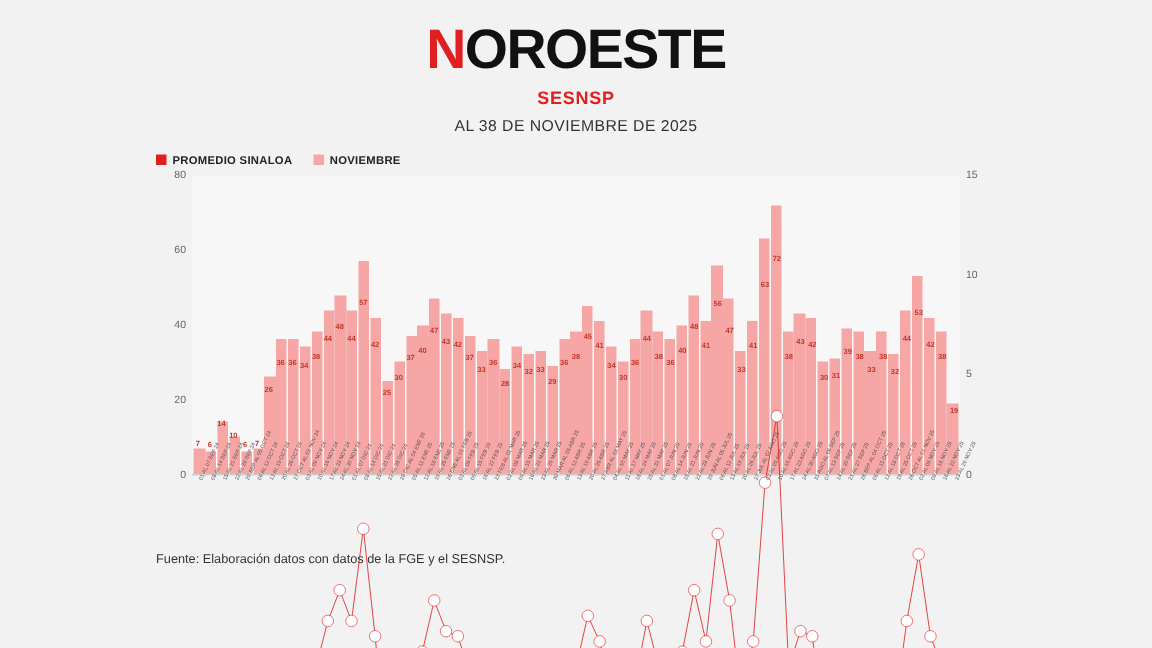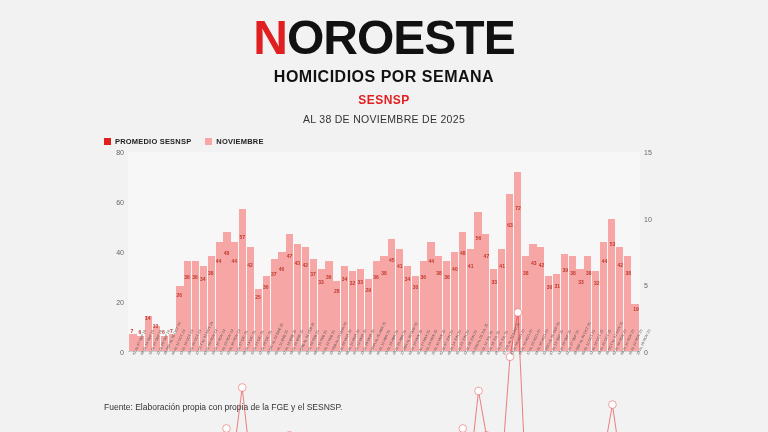--- a/index.html
+++ b/index.html
@@ -18,21 +18,21 @@
     width: 768px;
     height: 432px;
     background: #f2f2f2;
   }
   
   .header {
     padding-top: 14px;
     text-align: center;
   }
   .brand {
-    font-size: 48px;
+    font-size: 37px;
     font-weight: bold;
     letter-spacing: -1px;
     line-height: 1;
     color: #111;
     display: inline-block;
     position: relative;
   }
   .brand .n-mark {
     color: #e02020;
   }
@@ -169,29 +169,28 @@
     color: #333;
   }
 </style>
 </head>
 <body>
 
 <div class="page">
 
   <div class="header">
     <div class="brand"><span class="n-mark">N</span><span>OROESTE</span></div>
-    <div class="subtitle">HOMICIDIOS POR SEMANA</div>
     <div class="state">SESNSP</div>
     <div class="asof">AL 38 DE NOVIEMBRE DE 2025</div>
   </div>
 
   <div class="legend">
     <div class="legend-item">
       <span class="legend-swatch" style="background:#e02020"></span>
-      <span>PROMEDIO SESNSP</span>
+      <span>PROMEDIO SINALOA</span>
     </div>
     <div class="legend-item">
       <span class="legend-swatch" style="background:#f7a6a6"></span>
       <span>NOVIEMBRE</span>
     </div>
   </div>
 
   <div class="chart-wrap">
     <div class="axis-left" id="axis-left">
         <div class="tick" style="top: 100%;">0</div>
@@ -473,15 +472,15 @@
       <div class="xlabel" style="left: 88.4615%;">05 AL 11 OCT 25</div>
       <div class="xlabel" style="left: 90%;">12 AL 18 OCT 25</div>
       <div class="xlabel" style="left: 91.5385%;">19 AL 25 OCT 25</div>
       <div class="xlabel" style="left: 93.0769%;">26 OCT AL 01 NOV 25</div>
       <div class="xlabel" style="left: 94.6154%;">02 AL 08 NOV 25</div>
       <div class="xlabel" style="left: 96.1538%;">09 AL 15 NOV 25</div>
       <div class="xlabel" style="left: 97.6923%;">16 AL 22 NOV 25</div>
       <div class="xlabel" style="left: 99.2308%;">23 AL 29 NOV 25</div>
     </div>
 
-  <div class="source">Fuente: Elaboración propia con propia de la FGE y el SESNSP.</div>
+  <div class="source">Fuente: Elaboración datos con datos de la FGE y el SESNSP.</div>
 
 </div>
 
 </body></html>

